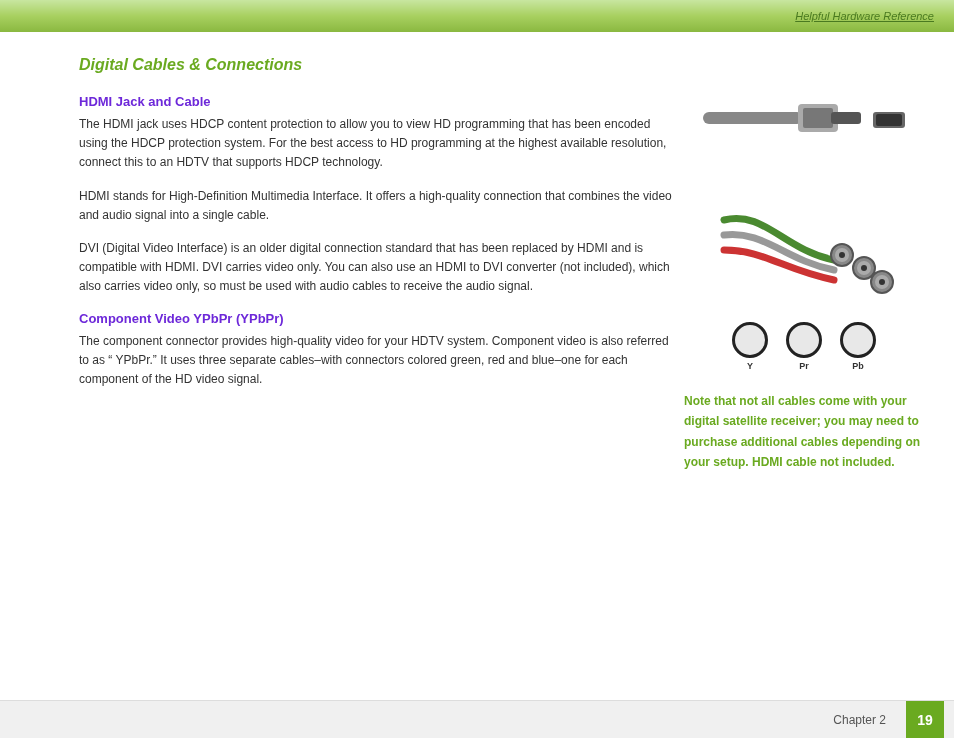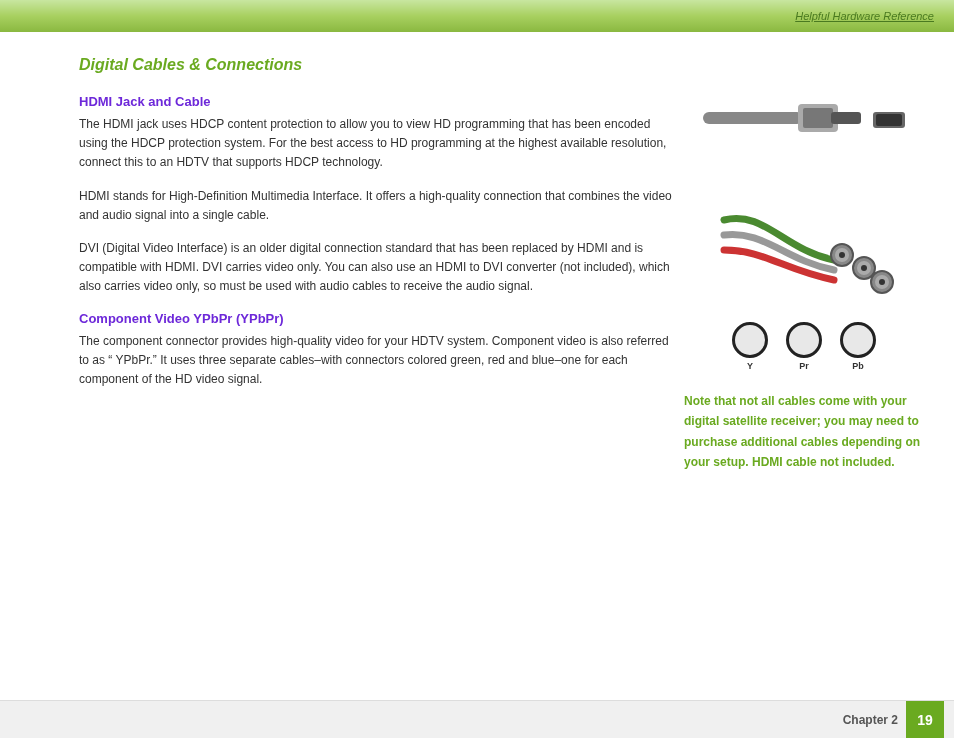--- a/index.html
+++ b/index.html
@@ -117,22 +117,22 @@
       display: flex;
       align-items: center;
       justify-content: flex-end;
       padding-right: 10px;
       gap: 0;
     }
 
     .footer-chapter {
       font-size: 12px;
       color: #555;
-      font-weight: bold;
-      padding-right: 8px;
+      font-weight: normal;
+      padding-right: 20px;
     }
 
     .footer-page {
       background: #6aaa20;
       color: #fff;
       font-size: 14px;
       font-weight: bold;
       width: 38px;
       height: 38px;
       display: flex;

